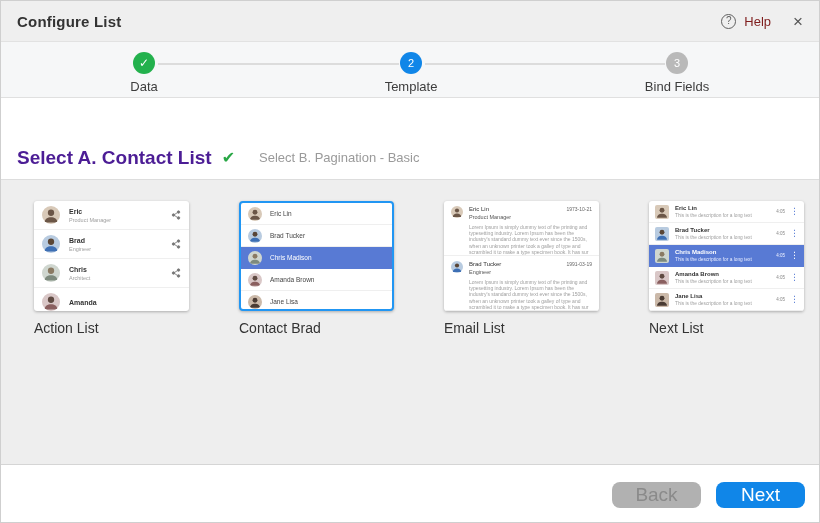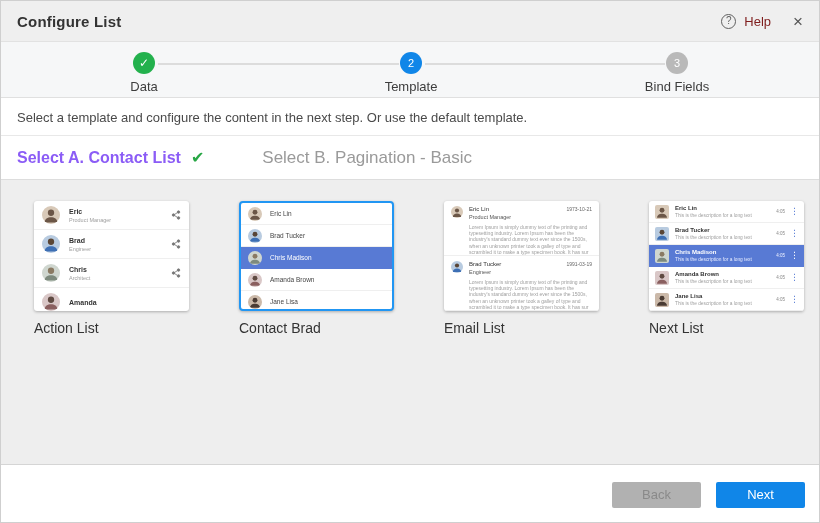--- a/index.html
+++ b/index.html
@@ -26,23 +26,23 @@
   .step-circle.done { background: #23b14d; font-size: 12px; font-weight: 700; }
   .step-circle.active { background: #1086e8; }
   .step-circle.upcoming { background: #b9b9b9; }
   .step-label { margin-top: 5px; font-size: 13px; color: #3d3d3d; }
 
   
   .instruction { position: absolute; top: 98px; left: 0; right: 0; height: 37px; background: #fff; border-bottom: 1px solid #e8e8e8; display: flex; align-items: center; padding: 0 16px; font-size: 13px; color: #4a4a4a; }
 
   
   .selbar { position: absolute; top: 135px; left: 0; right: 0; height: 44px; background: #fff; border-bottom: 1px solid #ddd; display: flex; align-items: center; padding: 0 16px; }
-  .sel-a { font-size: 16px; font-weight: 700; color: #8b5cf6; cursor: pointer; }
+  .sel-a { font-size: 19px; font-weight: 700; color: #4c1d95; cursor: pointer; }
   .sel-check { color: #28a745; font-size: 16px; font-weight: 700; margin-left: 10px; }
-  .sel-b { font-size: 17px; color: #9a9a9a; margin-left: 58px; cursor: pointer; }
+  .sel-b { font-size: 13px; color: #9a9a9a; margin-left: 24px; cursor: pointer; }
 
   
   .main { position: absolute; top: 179px; left: 0; right: 0; height: 284px; background: #eeeeee; }
   .cards { position: absolute; top: 21px; left: 33px; display: flex; gap: 50px; }
   .tpl { width: 155px; }
   .card { width: 155px; height: 110px; background: #fff; border-radius: 3px; box-shadow: 0 1px 3px rgba(0,0,0,.28); overflow: hidden; cursor: pointer; }
   .card.selected { border: 2px solid #2196f3; border-radius: 4px; }
   .tpl-label { margin-top: 9px; text-align: left; font-size: 14px; color: #333; }
 
   .avatar { border-radius: 50%; flex: 0 0 auto; display: inline-flex; align-items: center; justify-content: center; overflow: hidden; }
@@ -85,21 +85,21 @@
   .m-time { margin-left: auto; font-size: 4.5px; color: #888; }
   .m-kebab { margin-left: 5px; font-size: 9px; color: #5b7fd6; line-height: 9px; letter-spacing: -1px; }
   .m-row.sel { background: #587ad4; border-bottom-color: #587ad4; }
   .m-row.sel .m-name { color: #fff; }
   .m-row.sel .m-desc { color: #e6ecff; }
   .m-row.sel .m-time { color: #eef2ff; }
   .m-row.sel .m-kebab { color: #fff; }
 
   
   .footer { position: absolute; top: 463px; left: 0; right: 0; height: 60px; background: #fff; border-top: 1px solid #d5d5d5; display: flex; align-items: center; justify-content: flex-end; padding: 0 14px; gap: 15px; }
-  .btn { width: 89px; height: 26px; border: none; border-radius: 2px; font-family: inherit; font-size: 13px; cursor: pointer; }
+  .btn { width: 89px; height: 26px; border: none; border-radius: 8px; font-family: inherit; font-size: 19px; cursor: pointer; }
   .btn-back { background: #b1b1b1; color: #8a8a8a; }
   .btn-cancel { background: #7b7b7b; color: #fff; }
   .btn-next { background: #1086e8; color: #fff; }
 </style>
 </head>
 <body>
 
 <div class="dialog">
 
   <div class="hdr">
@@ -121,21 +121,20 @@
     <div class="step step-2">
       <div class="step-circle active">2</div>
       <div class="step-label">Template</div>
     </div>
     <div class="step step-3">
       <div class="step-circle upcoming">3</div>
       <div class="step-label">Bind Fields</div>
     </div>
   </div>
 
-  <div class="instruction">Select a template and configure the content in the next step. Or use the default template.</div>
 
   <div class="selbar">
     <span class="sel-a">Select A. Contact List</span>
     <span class="sel-check">✔</span>
     <span class="sel-b">Select B. Pagination - Basic</span>
   </div>
 
   <div class="main">
     <div class="cards">
 

